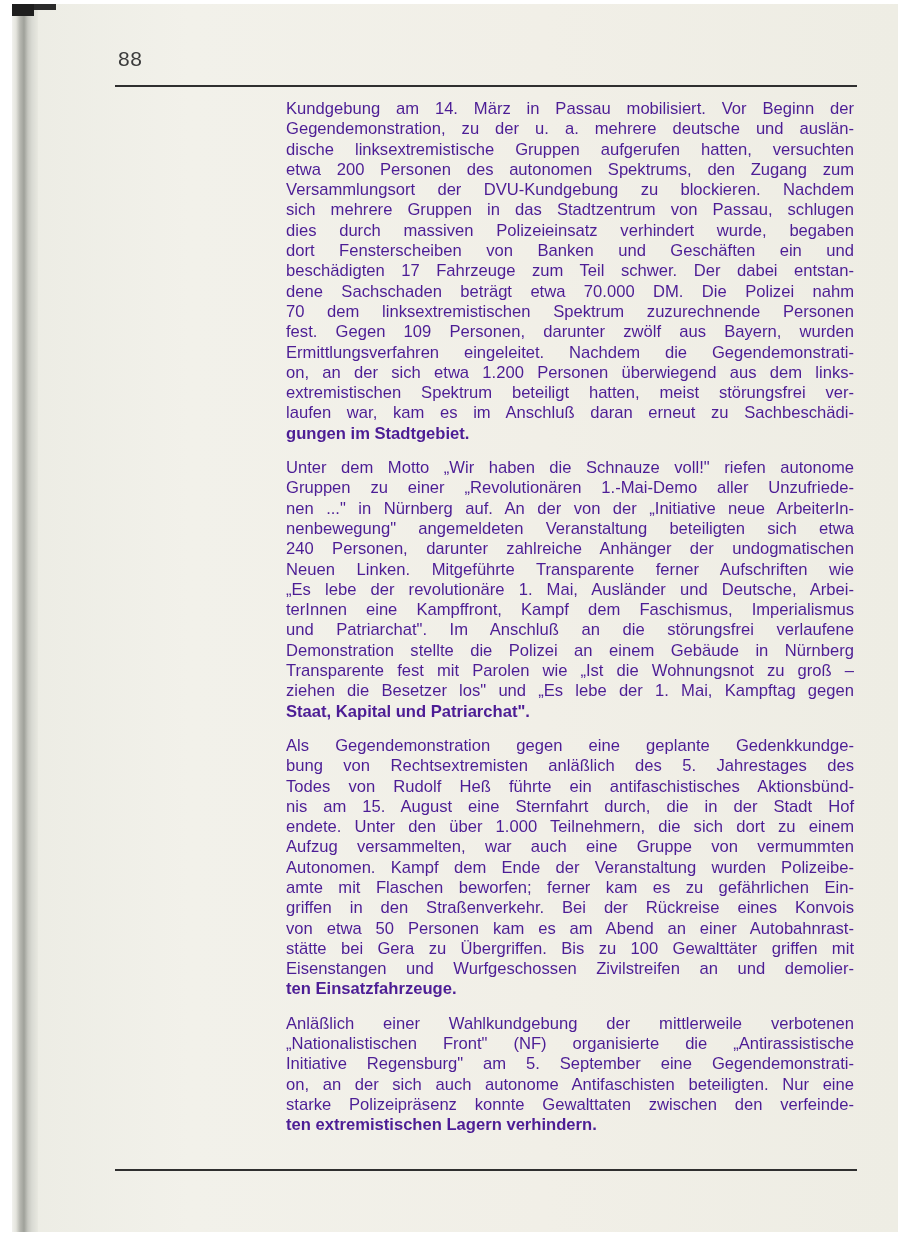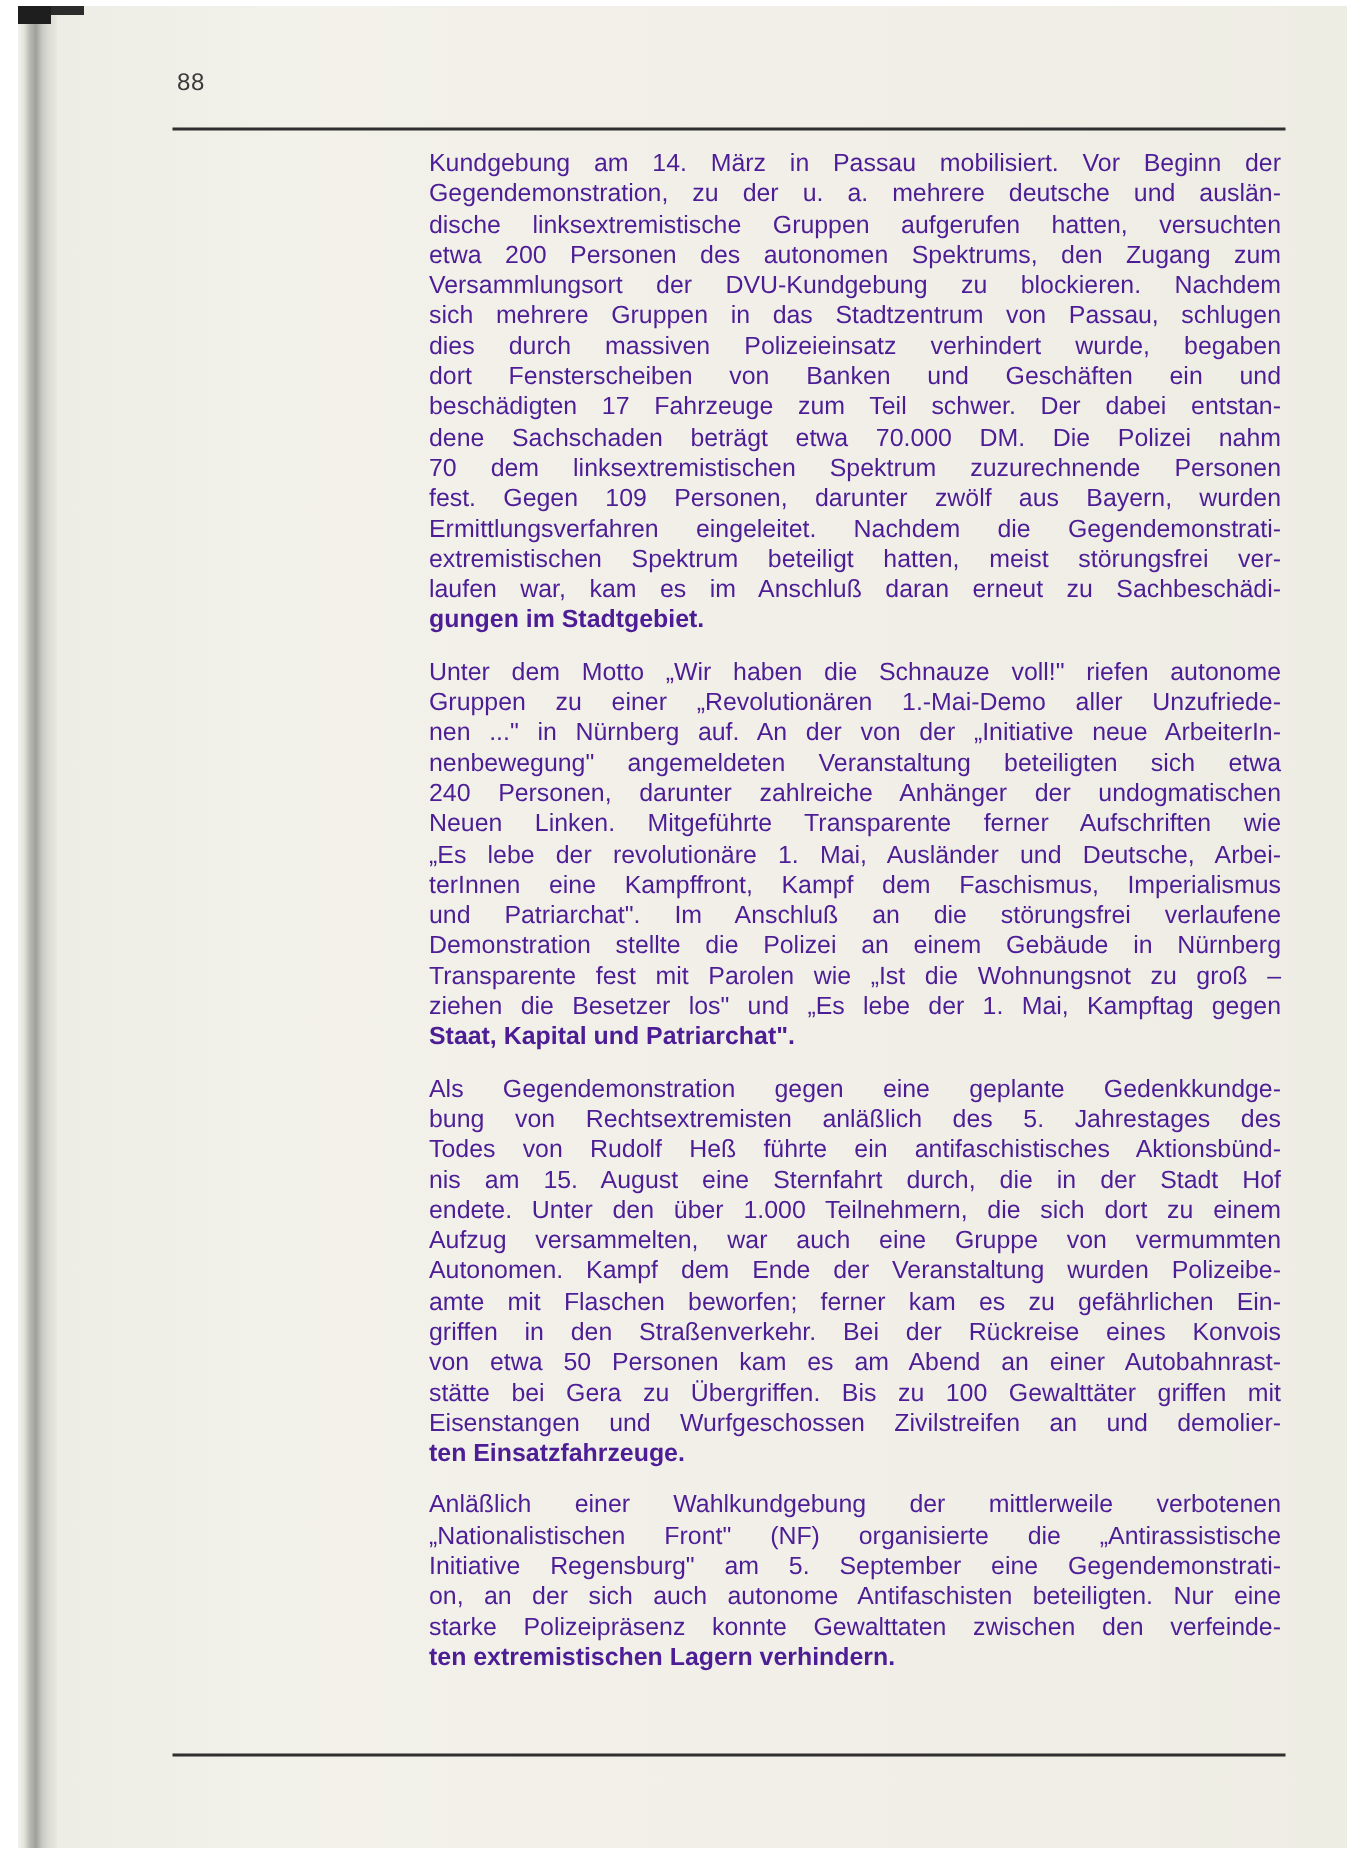--- a/index.html
+++ b/index.html
@@ -20,21 +20,21 @@
     .binding-top {
       position: absolute; left: 12px; top: 4px; width: 22px; height: 12px;
       background: #1e1e1e;
     }
     .binding-top2 {
       position: absolute; left: 34px; top: 4px; width: 22px; height: 6px;
       background: #2b2b2b;
     }
     .page-number {
       position: absolute; left: 118px; top: 47px;
-      font-size: 16px; color: #3b3b3b; letter-spacing: 0.5px;
+      font-size: 21px; color: #3b3b3b; letter-spacing: 0.5px;
     }
     .rule {
       position: absolute; left: 115px; width: 742px; height: 2px;
       background: #2f2f2f;
     }
     .rule.top { top: 85px; }
     .rule.bottom { top: 1169px; }
     .body-text {
       position: absolute; left: 286px; top: 99px; width: 568px;
       font-size: 16.6px; line-height: 20.3px; color: #4c1d95;
@@ -63,20 +63,21 @@
     <span class="line">etwa 200 Personen des autonomen Spektrums, den Zugang zum</span>
     <span class="line">Versammlungsort der DVU-Kundgebung zu blockieren. Nachdem</span>
     <span class="line">sich mehrere Gruppen in das Stadtzentrum von Passau, schlugen</span>
     <span class="line">dies durch massiven Polizeieinsatz verhindert wurde, begaben</span>
     <span class="line">dort Fensterscheiben von Banken und Geschäften ein und</span>
     <span class="line">beschädigten 17 Fahrzeuge zum Teil schwer. Der dabei entstan-</span>
     <span class="line">dene Sachschaden beträgt etwa 70.000 DM. Die Polizei nahm</span>
     <span class="line">70 dem linksextremistischen Spektrum zuzurechnende Personen</span>
     <span class="line">fest. Gegen 109 Personen, darunter zwölf aus Bayern, wurden</span>
     <span class="line">Ermittlungsverfahren eingeleitet. Nachdem die Gegendemonstrati-</span>
+    <span class="line">on, an der sich etwa 1.200 Personen überwiegend aus dem links-</span>
     <span class="line">extremistischen Spektrum beteiligt hatten, meist störungsfrei ver-</span>
     <span class="line">laufen war, kam es im Anschluß daran erneut zu Sachbeschädi-</span>
     <span class="line last">gungen im Stadtgebiet.</span>
   </div>
 
   <div class="para">
     <span class="line">Unter dem Motto „Wir haben die Schnauze voll!" riefen autonome</span>
     <span class="line">Gruppen zu einer „Revolutionären 1.-Mai-Demo aller Unzufriede-</span>
     <span class="line">nen ..." in Nürnberg auf. An der von der „Initiative neue ArbeiterIn-</span>
     <span class="line">nenbewegung" angemeldeten Veranstaltung beteiligten sich etwa</span>

